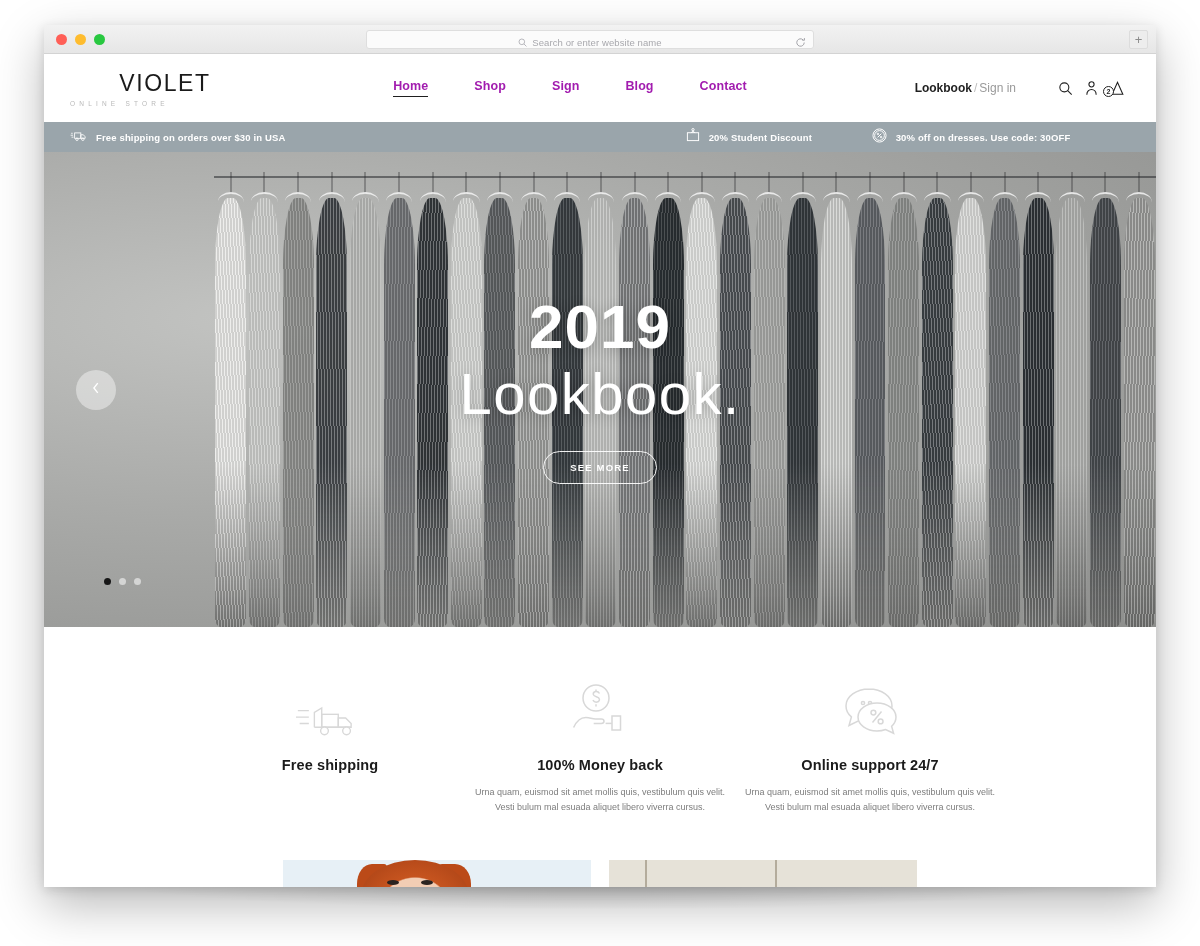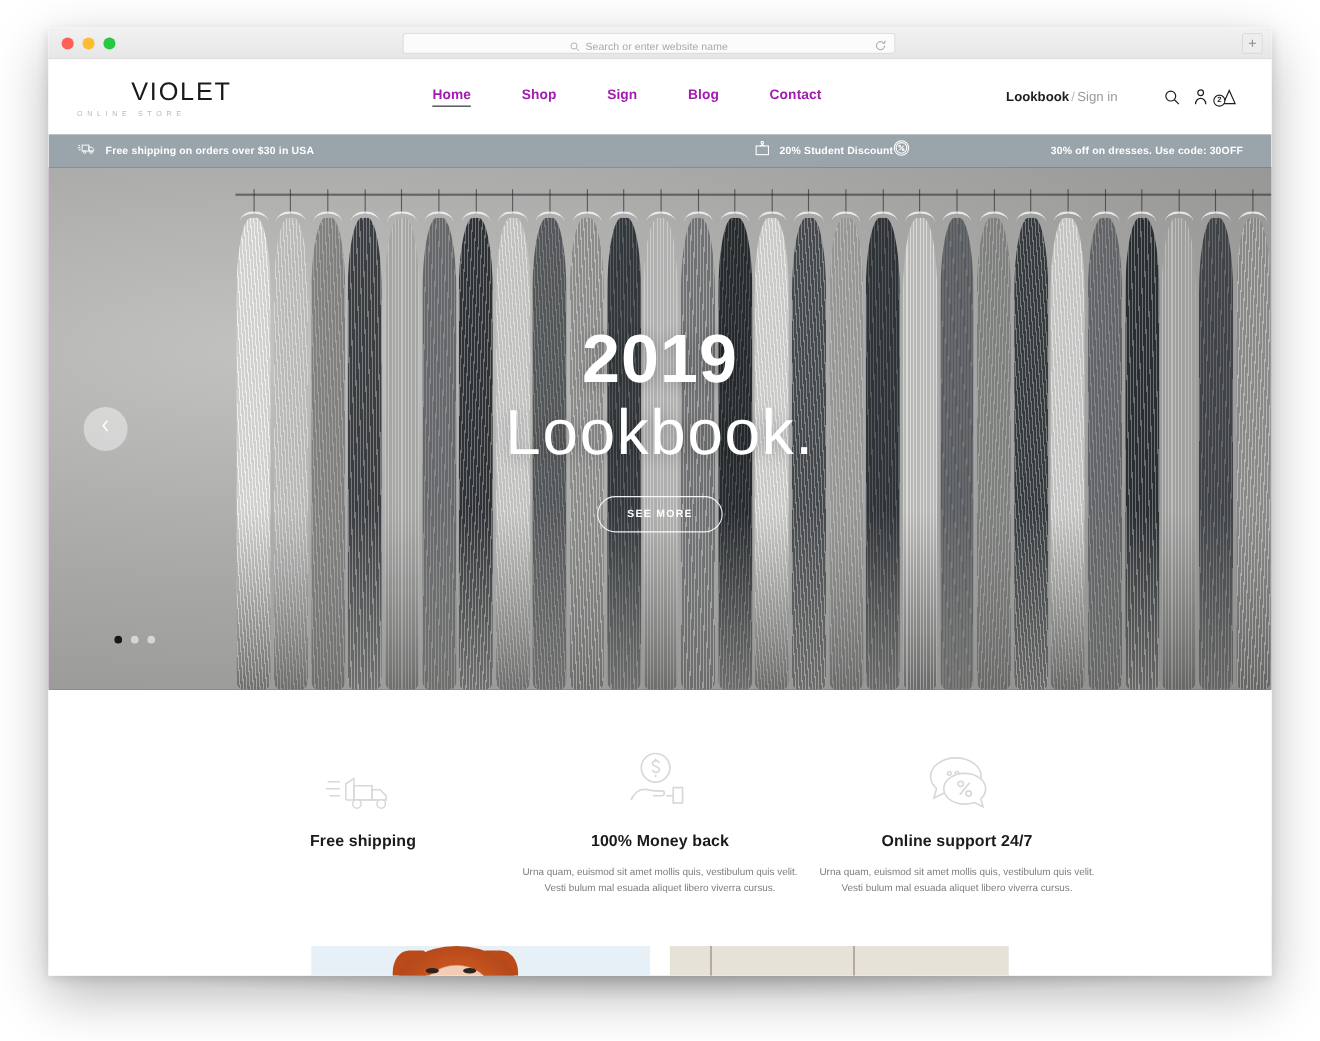--- a/index.html
+++ b/index.html
@@ -94,24 +94,24 @@
   
   .promo-bar {
     height: 30px; background: #9aa5ab;
     display: flex; align-items: center;
     padding: 0 26px; color: #fff;
   }
   .promo-item { display: flex; align-items: center; gap: 9px; }
   .promo-text { font-size: 9.5px; font-weight: bold; letter-spacing: .15px; }
   .promo-item.p1 { width: 38%; }
   .promo-item.p2 { width: 32%; justify-content: flex-end; }
-  .promo-item.p3 { flex: 1; justify-content: space-between; }
-
-  
-  .hero { position: relative; height: 475px; overflow: hidden; background: #701a75; }
+  .promo-item.p3 { flex: 1; justify-content: center; }
+
+  
+  .hero { position: relative; height: 475px; overflow: hidden; background: #1d4ed8; }
   .hero-bg { position: absolute; inset: 0; }
   .hero-wall {
     position: absolute; inset: 0;
     background:
       radial-gradient(ellipse at 18% 35%, #c2c3c1 0%, #a9aaa8 45%, #8e8f8d 100%);
   }
   .rack-rod {
     position: absolute; left: 170px; right: 0; top: 24px; height: 2px;
     background: rgba(40,42,45,0.55);
   }

